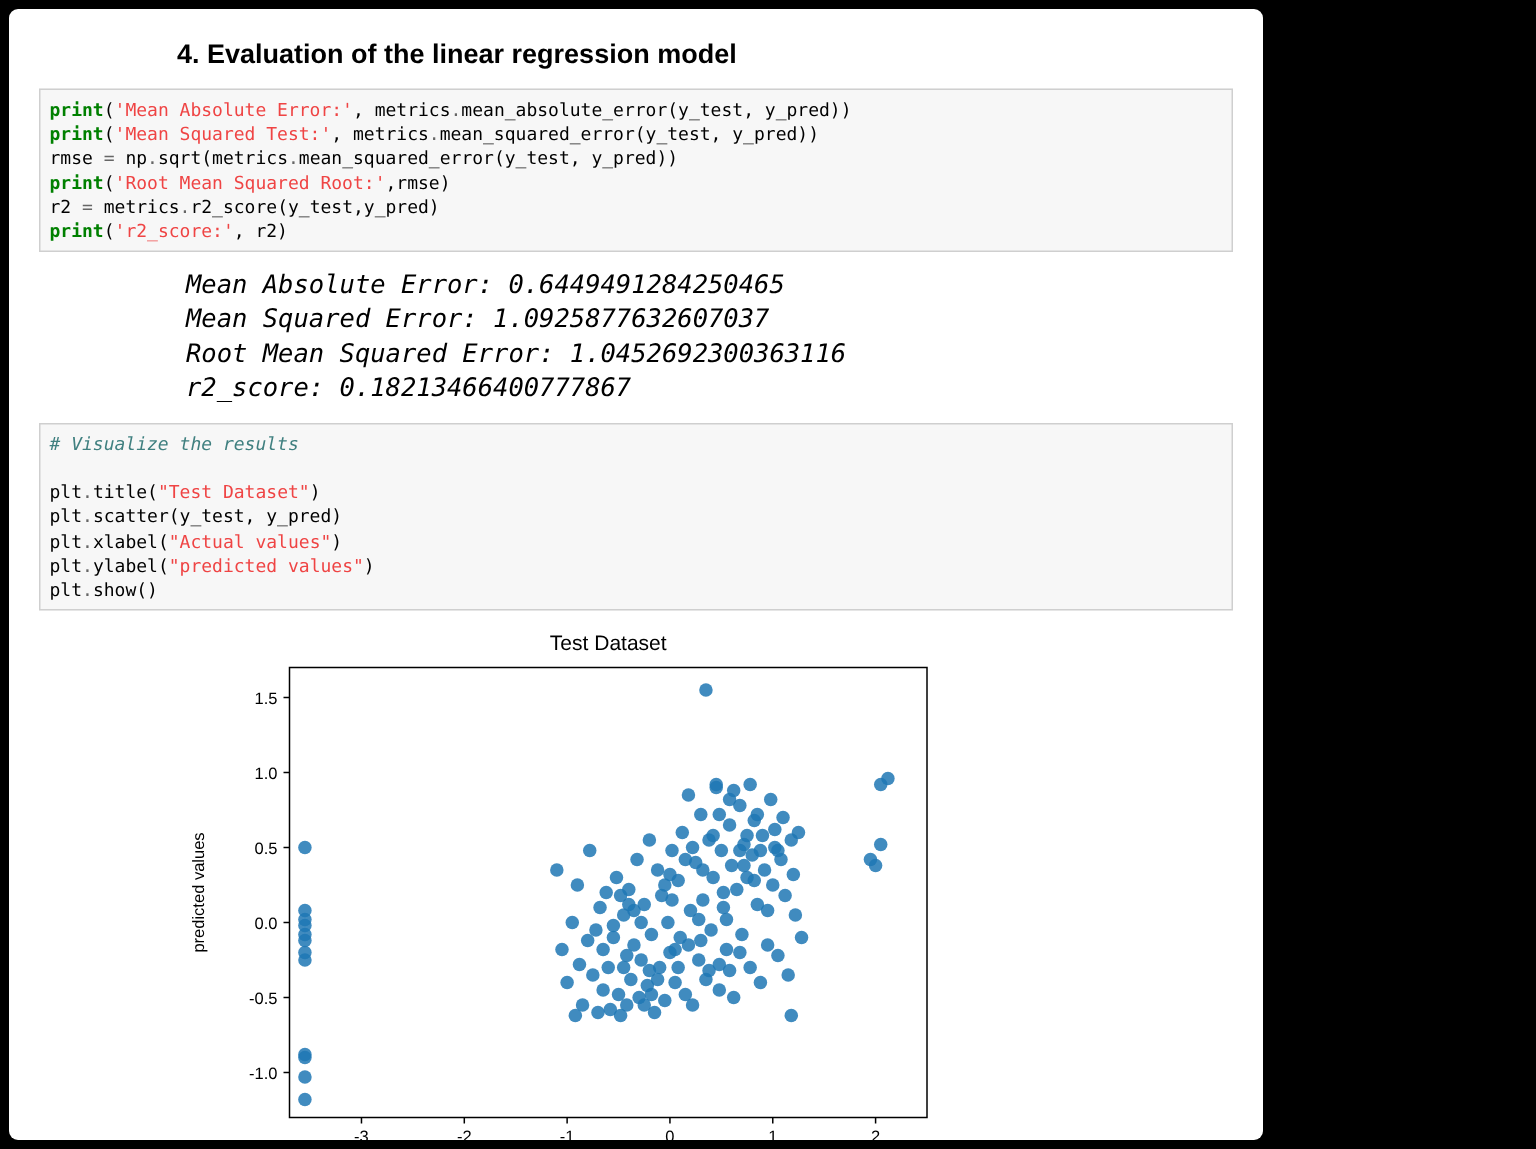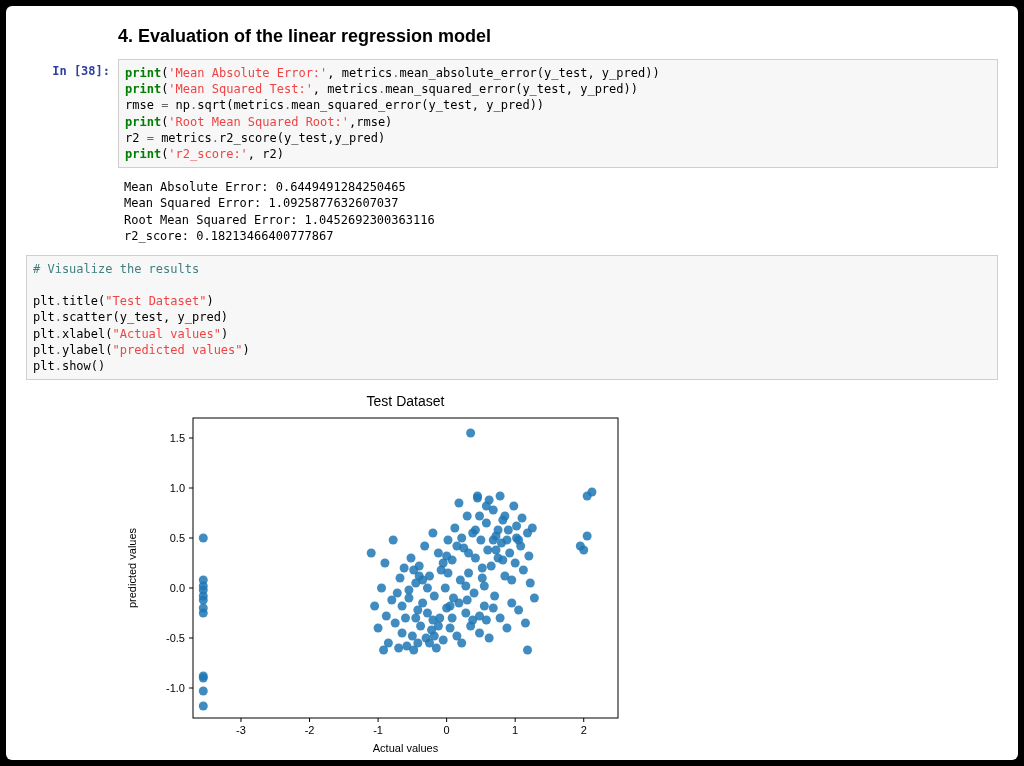--- a/index.html
+++ b/index.html
@@ -8,21 +8,21 @@
       padding: 0;
       background: #000;
       font-family: -apple-system, BlinkMacSystemFont, "Segoe UI", Helvetica, Arial, sans-serif;
       width: 1024px;
       height: 766px;
       overflow: hidden;
     }
     .frame {
       background: #fff;
       margin: 6px;
-      width: 1012px;
+      width: 836px;
       height: 754px;
       border-radius: 6px;
       box-shadow: 0 2px 8px rgba(0,0,0,0.3);
       padding: 14px 20px 0 20px;
       overflow: hidden;
     }
     .heading {
       font-weight: 700;
       font-size: 18px;
       margin: 6px 0 12px 92px;
@@ -51,43 +51,43 @@
       font-family: "SF Mono", Menlo, Monaco, Consolas, monospace;
       font-size: 12px;
       line-height: 1.35;
       white-space: pre;
       overflow-x: auto;
     }
     .output-area {
       flex: 1;
       padding: 3px 6px;
       font-family: "SF Mono", Menlo, Monaco, Consolas, monospace;
-      font-size: 12px;
+      font-size: 17px;
       line-height: 1.35;
       white-space: pre;
+      font-style: italic;
     }
     .k-print { color: #008000; font-weight: bold; }
     .k-str { color: #ef4444; }
     .k-op { color: #666; }
-    .k-comment { color: #408080; }
+    .k-comment { color: #408080; font-style: italic; }
     
     .chart-wrap {
       margin-left: 92px;
       margin-top: 6px;
     }
     svg { display: block; }
   </style>
 </head>
 <body>
 
 <div class="frame">
   <div class="heading">4. Evaluation of the linear regression model</div>
 
   <div class="cell">
-    <div class="prompt">In [38]:</div>
     <div class="input-area" id="code0"><span class="k-print">print</span>(<span class="k-str">'Mean Absolute Error:'</span>, metrics<span class="k-op">.</span>mean_absolute_error(y_test, y_pred))
 <span class="k-print">print</span>(<span class="k-str">'Mean Squared Test:'</span>, metrics<span class="k-op">.</span>mean_squared_error(y_test, y_pred))
 rmse <span class="k-op">=</span> np<span class="k-op">.</span>sqrt(metrics<span class="k-op">.</span>mean_squared_error(y_test, y_pred))
 <span class="k-print">print</span>(<span class="k-str">'Root Mean Squared Root:'</span>,rmse)
 r2 <span class="k-op">=</span> metrics<span class="k-op">.</span>r2_score(y_test,y_pred)
 <span class="k-print">print</span>(<span class="k-str">'r2_score:'</span>, r2)</div>
   </div>
   <div class="cell">
     <div class="prompt"></div>
     <div class="output-area">Mean Absolute Error: 0.6449491284250465

